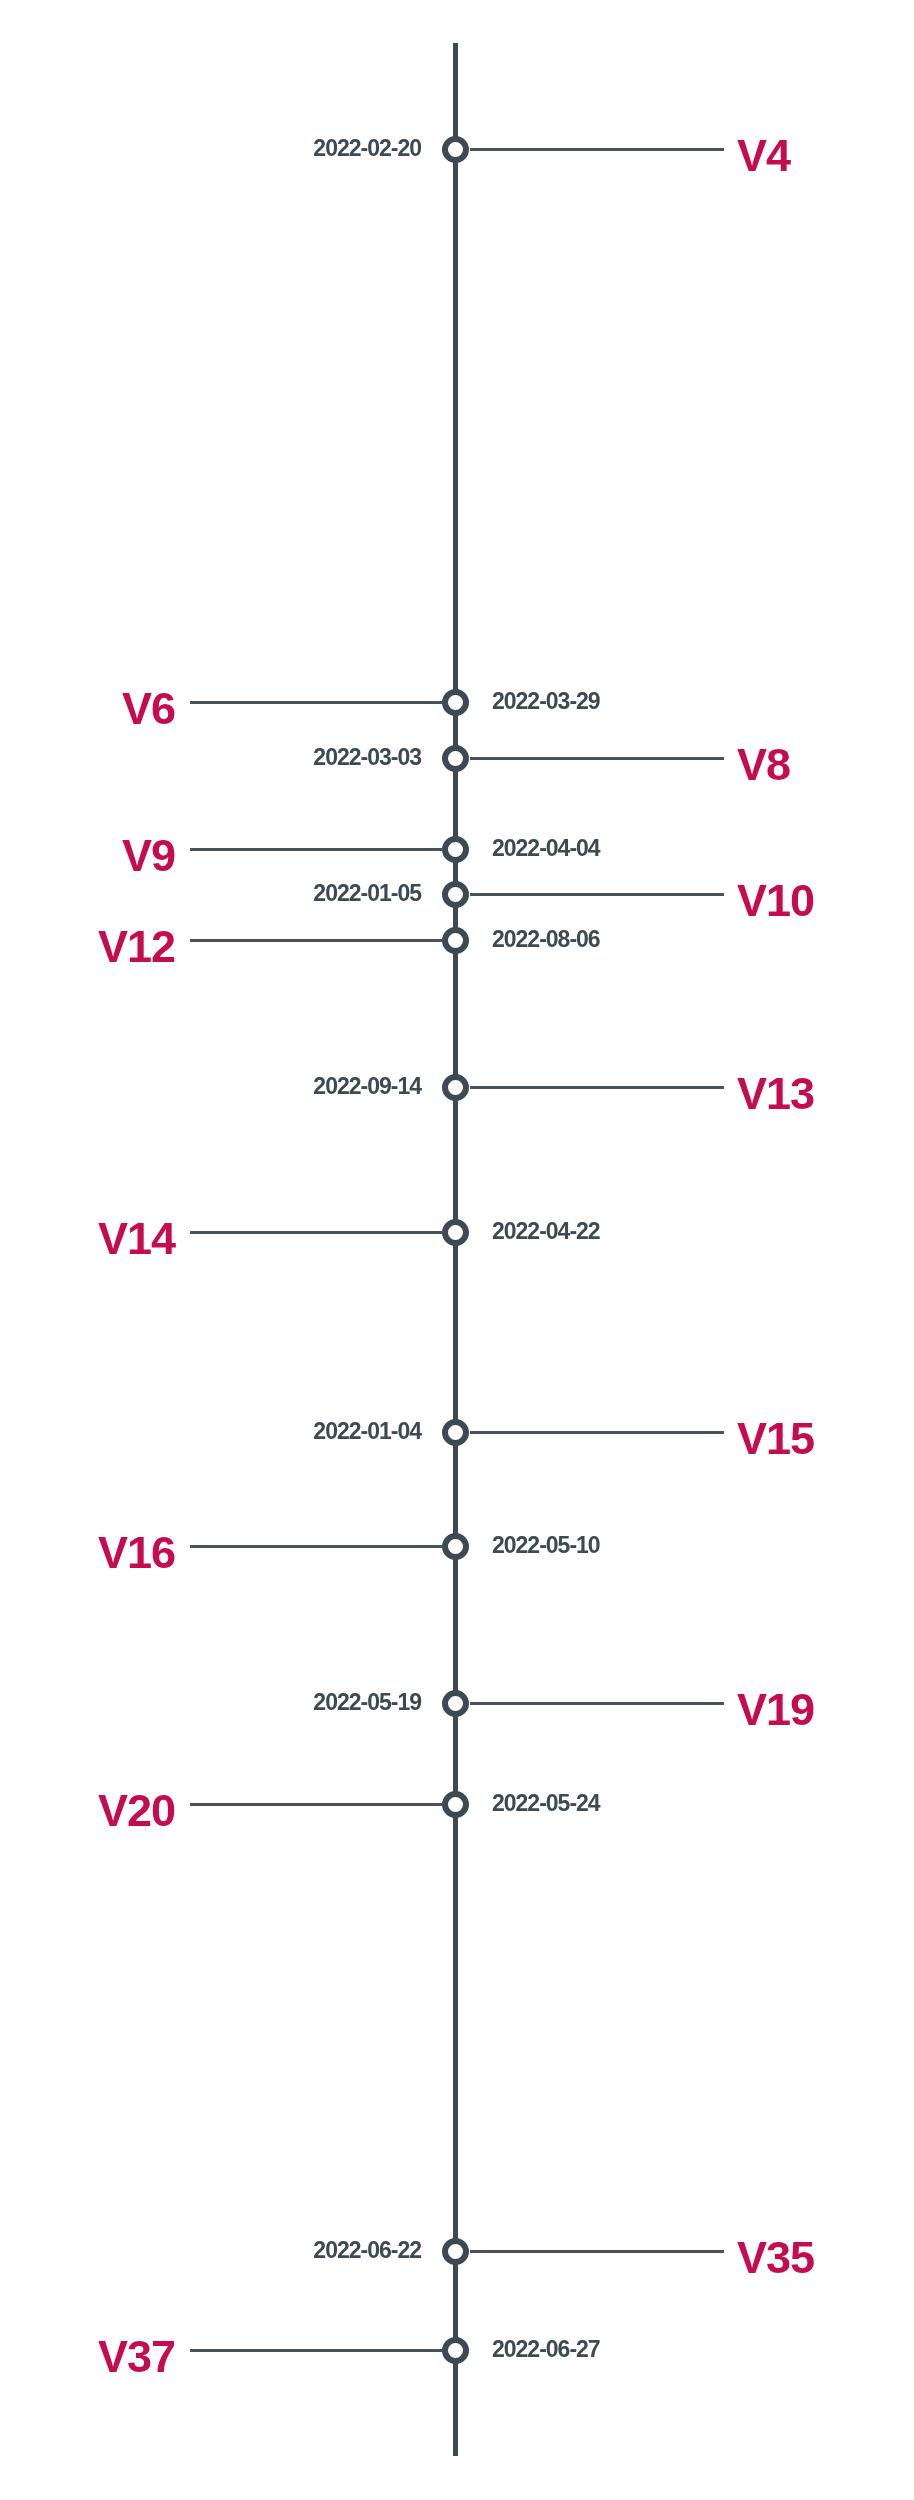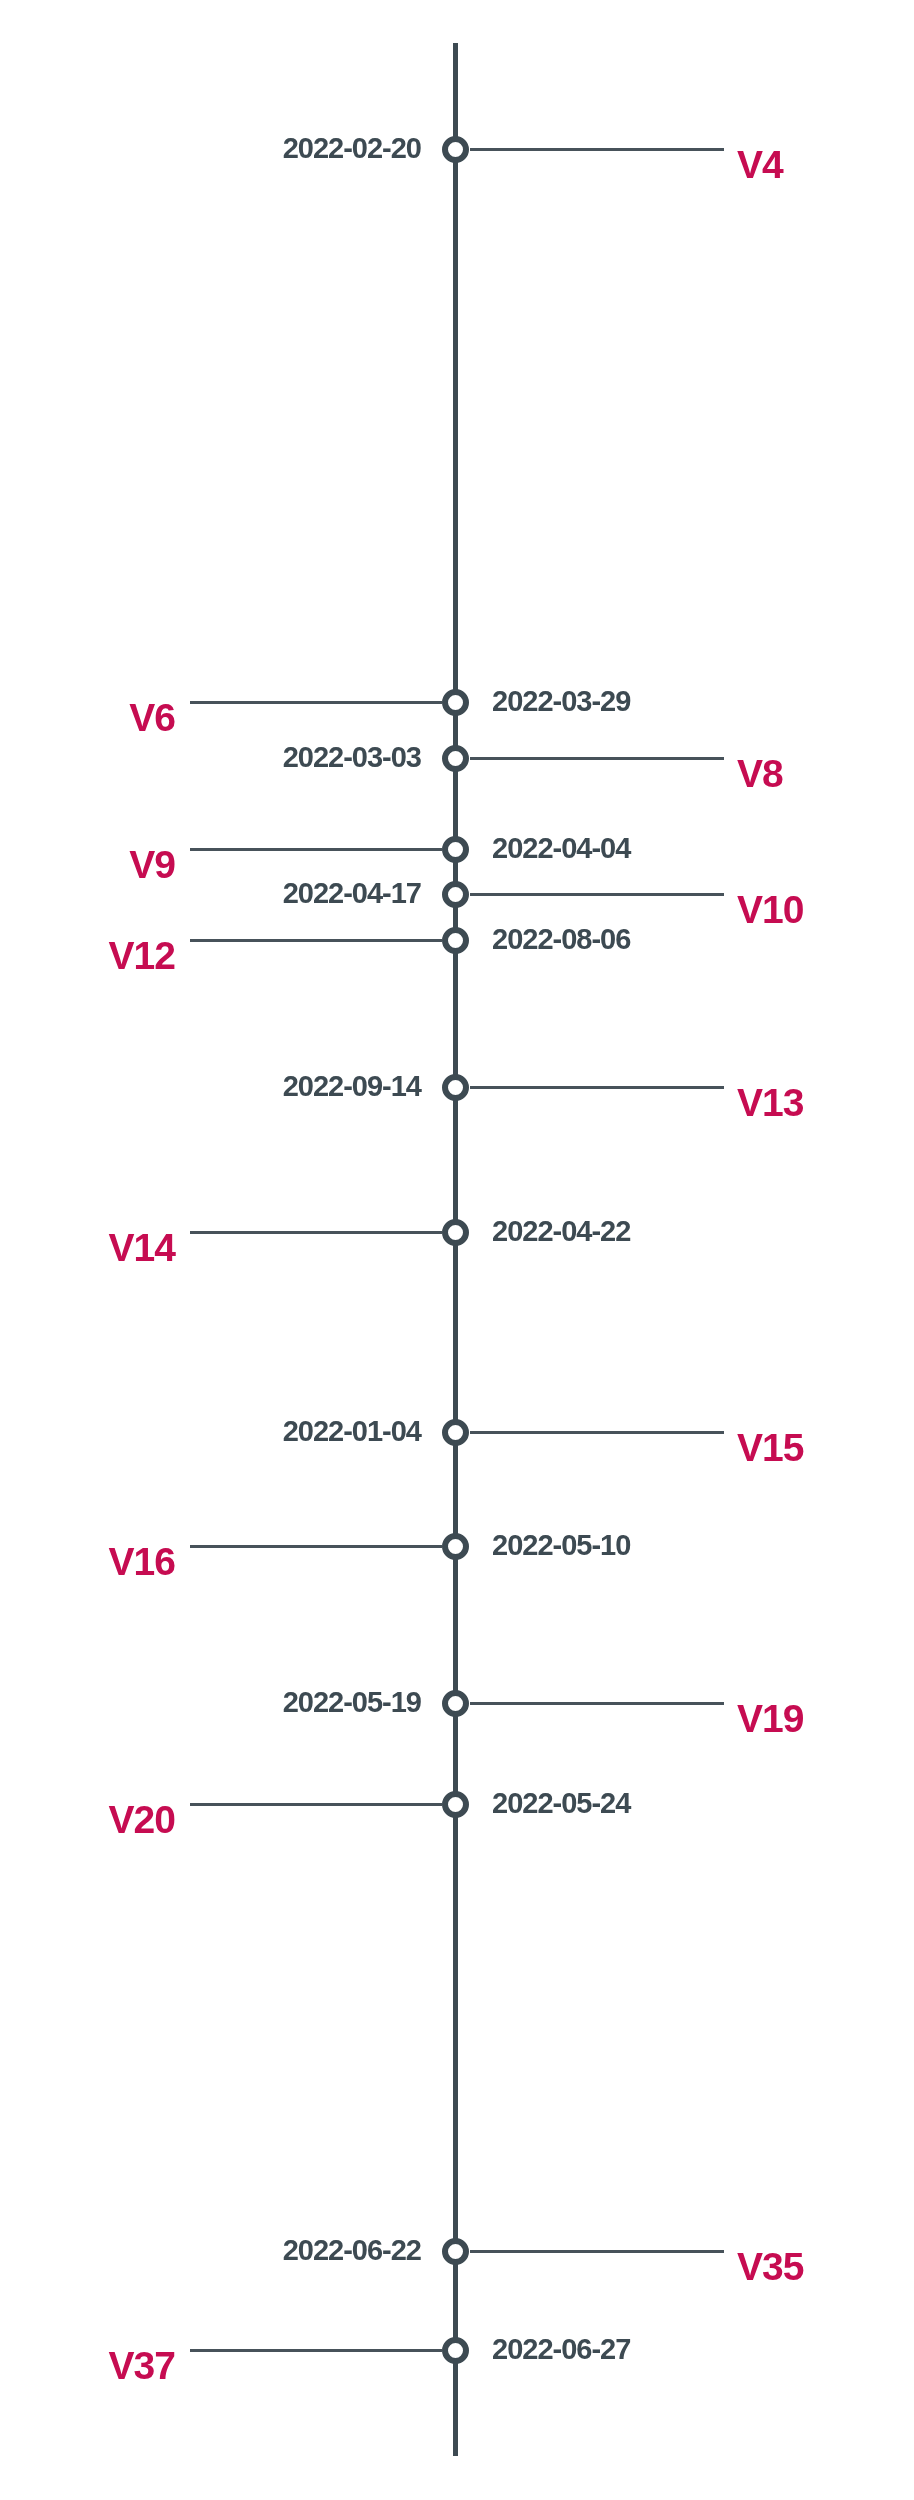--- a/index.html
+++ b/index.html
@@ -48,33 +48,33 @@
     height:27px;
     box-sizing:border-box;
     border:6px solid var(--slate);
     border-radius:50%;
     background:#fff;
   }
   .date{
     position:absolute;
     top:0;
     transform:translateY(-52%);
-    font-size:29px;
+    font-size:23px;
     font-weight:700;
     letter-spacing:-1px;
     color:var(--slate);
     white-space:nowrap;
   }
   .event.right .date{ right:493px; text-align:right; }
   .event.left  .date{ left:492px;  text-align:right; }
   .label{
     position:absolute;
-    top:17px;
+    top:8px;
     transform:translateY(-52%);
-    font-size:39px;
+    font-size:45px;
     font-weight:700;
     letter-spacing:-1px;
     color:var(--accent);
     white-space:nowrap;
   }
   .event.right .label{ left:737px; }
   .event.left  .label{ right:739px; }
 </style>
 </head>
 <body>
@@ -101,21 +101,21 @@
   </div>
     <div class="event left" style="--y: 849px;">
     <div class="connector"></div>
     <div class="node"></div>
     <div class="date">2022-04-04</div>
     <div class="label">V9</div>
   </div>
     <div class="event right" style="--y: 894px;">
     <div class="connector"></div>
     <div class="node"></div>
-    <div class="date">2022-04-17</div>
+    <div class="date">2022-01-05</div>
     <div class="label">V10</div>
   </div>
     <div class="event left" style="--y: 940px;">
     <div class="connector"></div>
     <div class="node"></div>
     <div class="date">2022-08-06</div>
     <div class="label">V12</div>
   </div>
     <div class="event right" style="--y: 1087px;">
     <div class="connector"></div>

